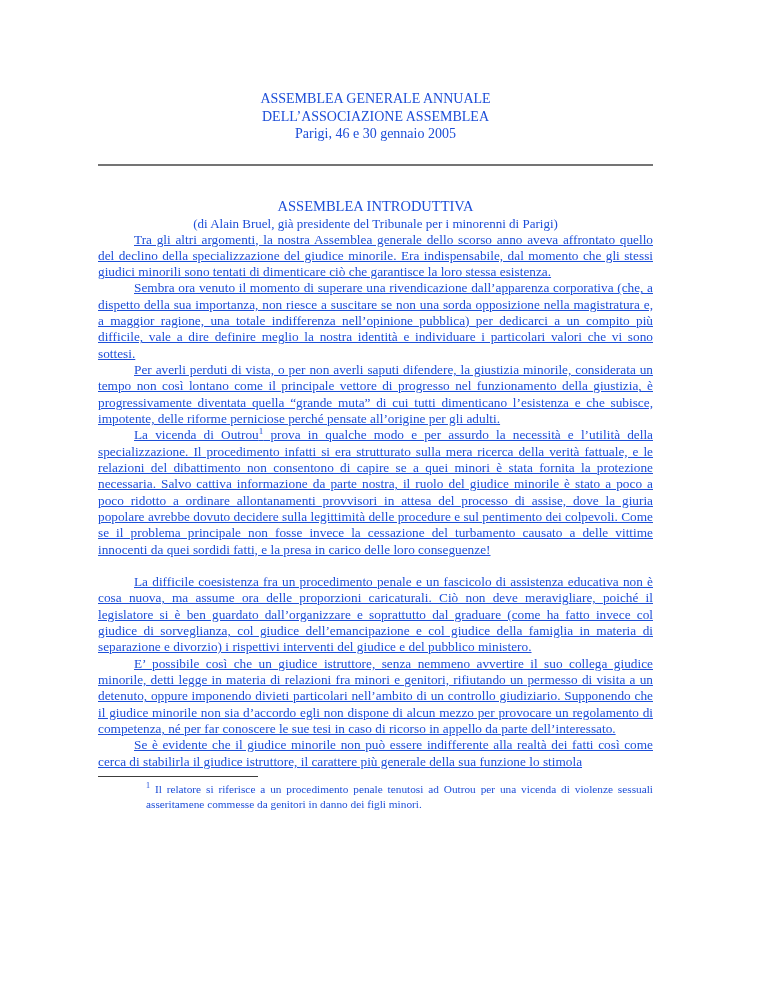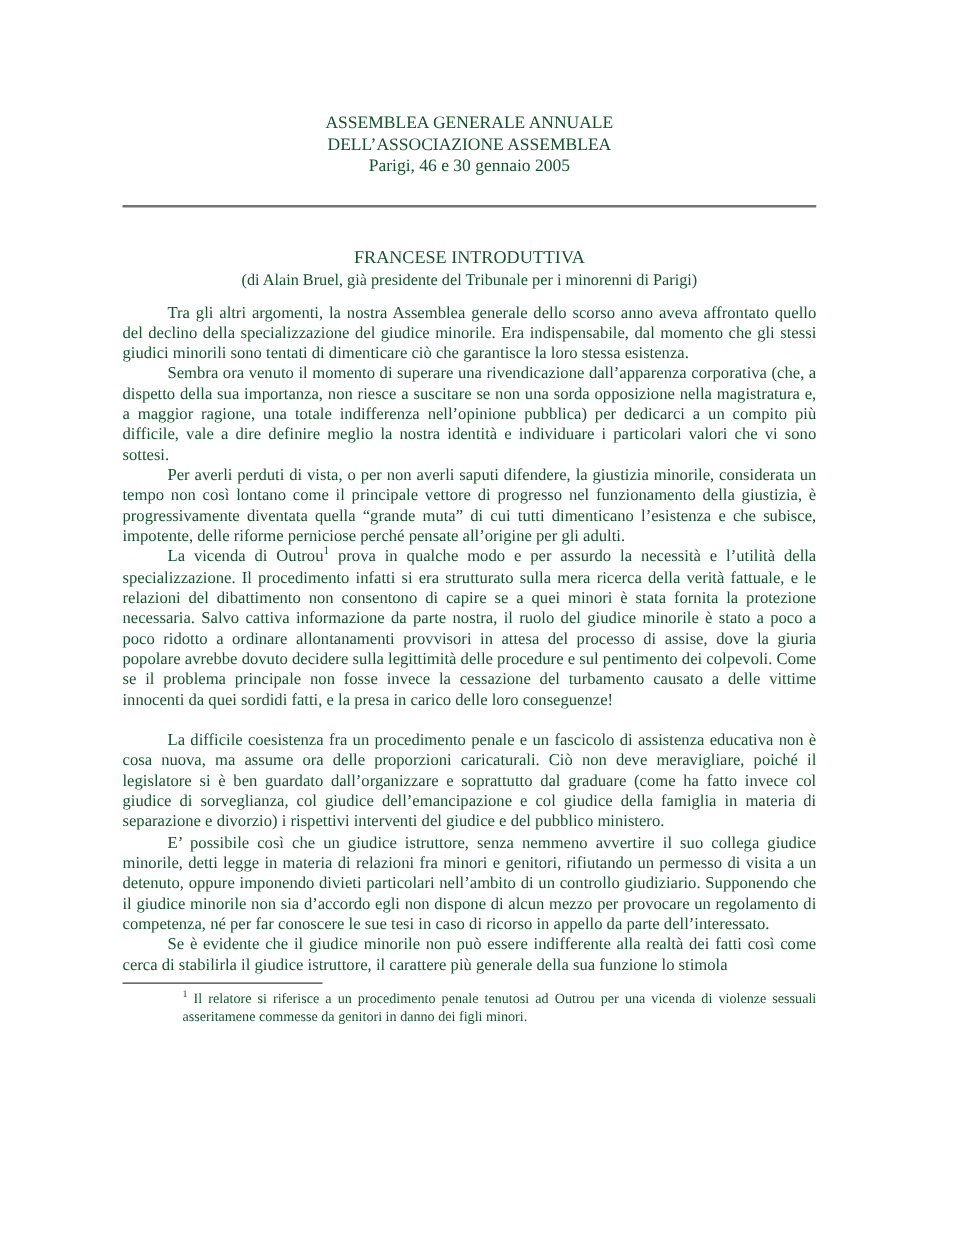--- a/index.html
+++ b/index.html
@@ -1,37 +1,37 @@
 <!DOCTYPE html>
 <html><head>
 <meta charset="utf-8">
 <style>
   * { margin:0; padding:0; box-sizing:border-box; }
   html, body { width:768px; height:994px; background:#ffffff; overflow:hidden; }
   .page {
     position:relative; width:768px; height:994px; background:#ffffff;
-    font-family:"Liberation Serif","DejaVu Serif",serif; color:#14532d;
+    font-family:"Liberation Serif","DejaVu Serif",serif; color:#1d4ed8;
   }
   .content { position:absolute; left:98px; top:90px; width:555px; }
 
   .doc-header { text-align:center; font-size:14px; line-height:17.5px; }
 
   .rule {
     border:none; height:0;
     border-top:2px solid #747474;
     margin-top:21px;
   }
 
   .doc-title {
     margin-top:31px; text-align:center;
     font-size:14.5px; font-weight:normal; line-height:18px;
   }
   .doc-subtitle { text-align:center; font-size:13px; line-height:17px; }
 
-  .doc-body { margin-top:10px; font-size:13.3px; line-height:16.33px; text-align:justify; }
+  .doc-body { font-size:13.3px; line-height:16.33px; text-align:justify;text-decoration:underline; }
   .para { text-indent:36px; }
   .para.spaced { margin-top:16px; }
 
   sup.fn-ref { font-size:9px; line-height:0; vertical-align:super; }
 
   .footnote-area { margin-top:6px; }
   .fn-rule { width:160px; height:0; border-top:1px solid #3c3c3c; margin-bottom:5px; }
   .footnote { font-size:11.3px; line-height:14.6px; text-align:justify;margin-left:48px; }
   .footnote sup { font-size:8px; line-height:0; vertical-align:super; }
 </style>
@@ -42,21 +42,21 @@
   <div class="content">
 
     <header class="doc-header">
       <div>ASSEMBLEA GENERALE ANNUALE</div>
       <div>DELL’ASSOCIAZIONE ASSEMBLEA</div>
       <div>Parigi, 46 e 30 gennaio 2005</div>
     </header>
 
     <hr class="rule">
 
-    <h1 class="doc-title">FRANCESE INTRODUTTIVA</h1>
+    <h1 class="doc-title">ASSEMBLEA INTRODUTTIVA</h1>
     <div class="doc-subtitle">(di Alain Bruel, già presidente del Tribunale per i minorenni di Parigi)</div>
 
     <main class="doc-body">
       <p class="para">Tra gli altri argomenti, la nostra Assemblea generale dello scorso anno aveva affrontato quello del declino della specializzazione del giudice minorile. Era indispensabile, dal momento che gli stessi giudici minorili sono tentati di dimenticare ciò che garantisce la loro stessa esistenza.</p>
       <p class="para">Sembra ora venuto il momento di superare una rivendicazione dall’apparenza corporativa (che, a dispetto della sua importanza, non riesce a suscitare se non una sorda opposizione nella magistratura e, a maggior ragione, una totale indifferenza nell’opinione pubblica) per dedicarci a un compito più difficile, vale a dire definire meglio la nostra identità e individuare i particolari valori che vi sono sottesi.</p>
       <p class="para">Per averli perduti di vista, o per non averli saputi difendere, la giustizia minorile, considerata un tempo non così lontano come il principale vettore di progresso nel funzionamento della giustizia, è progressivamente diventata quella “grande muta” di cui tutti dimenticano l’esistenza e che subisce, impotente, delle riforme perniciose perché pensate all’origine per gli adulti.</p>
       <p class="para"><span>La vicenda di Outrou</span><sup class="fn-ref">1</sup><span> prova in qualche modo e per assurdo la necessità e l’utilità della specializzazione. Il procedimento infatti si era strutturato sulla mera ricerca della verità fattuale, e le relazioni del dibattimento non consentono di capire se a quei minori è stata fornita la protezione necessaria. Salvo cattiva informazione da parte nostra, il ruolo del giudice minorile è stato a poco a poco ridotto a ordinare  allontanamenti provvisori in attesa del processo di assise, dove la giuria popolare avrebbe dovuto decidere sulla legittimità delle procedure e sul pentimento dei colpevoli. Come se il problema principale non fosse invece la cessazione del turbamento causato a delle vittime innocenti da quei sordidi fatti, e la presa in carico delle loro conseguenze!</span></p>
       <p class="para spaced">La difficile coesistenza fra un procedimento penale e un fascicolo di assistenza educativa non è cosa nuova, ma assume ora delle proporzioni caricaturali. Ciò non deve meravigliare, poiché il legislatore si è ben guardato dall’organizzare e soprattutto dal graduare (come ha fatto invece col giudice di sorveglianza, col giudice dell’emancipazione e col giudice della famiglia in materia di separazione e divorzio) i rispettivi interventi del giudice e del pubblico ministero.</p>
       <p class="para">E’ possibile così che un giudice istruttore, senza nemmeno avvertire il suo collega giudice minorile, detti legge in materia di relazioni fra minori e genitori, rifiutando un permesso di visita a un detenuto, oppure imponendo divieti particolari nell’ambito di un controllo giudiziario. Supponendo che il giudice minorile non sia d’accordo egli non dispone di alcun mezzo per provocare un regolamento di competenza, né per far conoscere le sue tesi in caso di ricorso in appello da parte dell’interessato.</p>
       <p class="para">Se è evidente che il giudice minorile non può essere indifferente alla realtà dei fatti così come cerca di stabilirla il giudice istruttore, il carattere più generale della sua funzione lo stimola</p>

